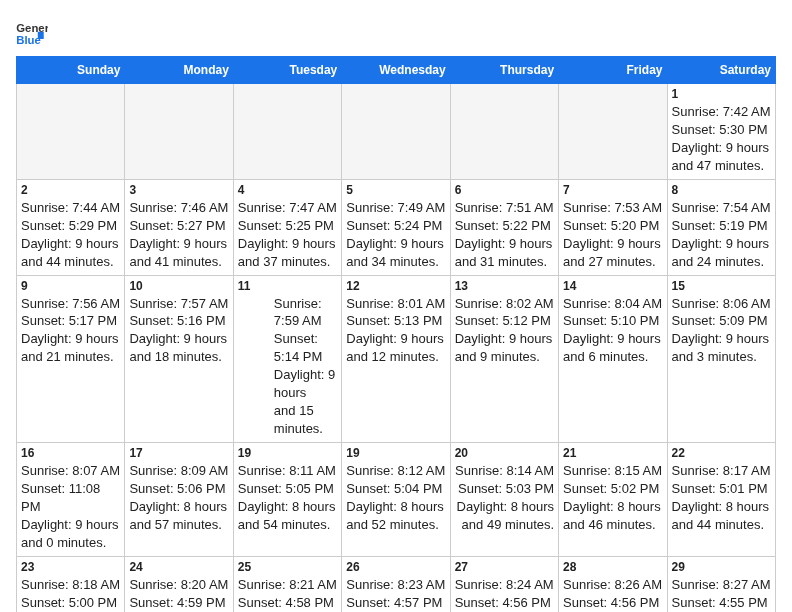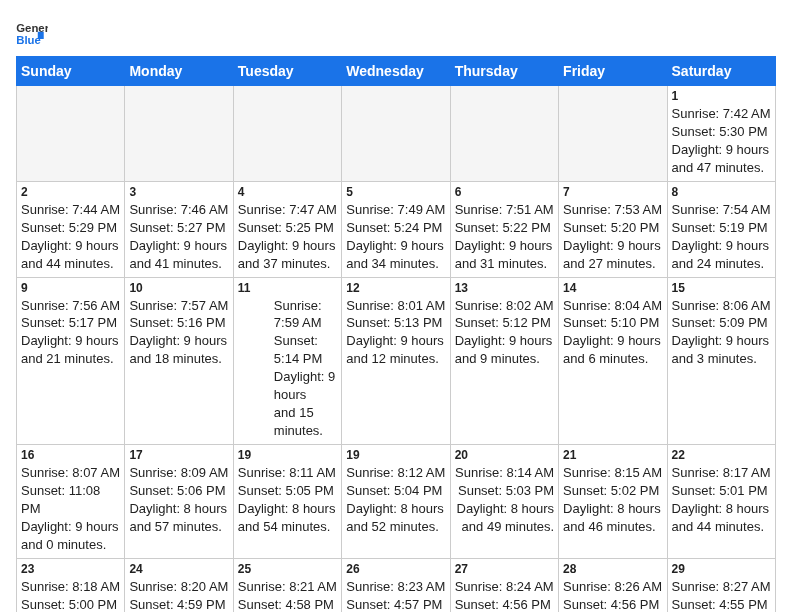--- a/index.html
+++ b/index.html
@@ -46,24 +46,24 @@
       margin-top: 2px;
     }
     .calendar {
       width: 100%;
       border-collapse: collapse;
       table-layout: fixed;
     }
     .calendar th {
       background: #1a73e8;
       color: #fff;
-      font-size: 14px;
+      font-size: 12px;
       font-weight: bold;
       padding: 6px 4px;
-      text-align: left;
+      text-align: right;
       border: 1px solid #1a73e8;
     }
     .calendar td {
       border: 1px solid #ccc;
       vertical-align: top;
       padding: 3px 4px 4px 4px;
       font-size: 9.5px;
       color: #222;
       height: 82px;
       width: calc(100% / 7);

